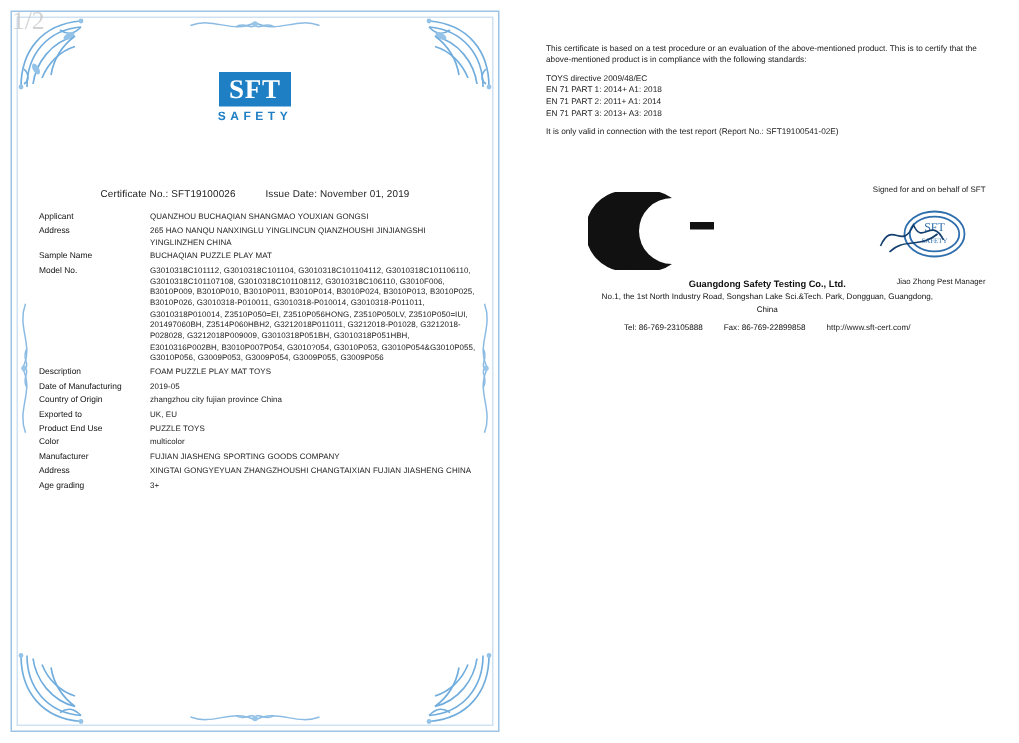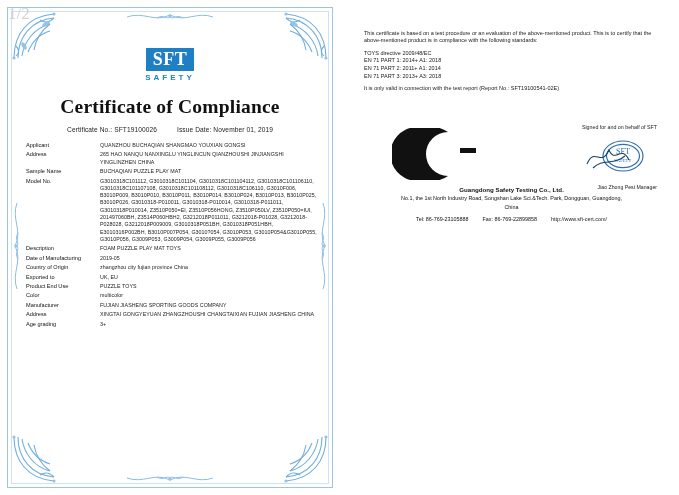--- a/index.html
+++ b/index.html
@@ -342,21 +342,20 @@
         </g>
         <circle cx="7" cy="45" r="1.8" fill="#8fc0e6"></circle>
       </svg>
     </div>
 
     <div class="logo-wrap">
       <div class="logo-box">SFT</div>
       <div class="logo-sub">SAFETY</div>
     </div>
 
-    <div class="cert-title">Certificate of Compliance</div>
 
     <div class="cert-meta">
       <span>Certificate No.:</span>
       <span>SFT19100026</span>
       <span class="gap"></span>
       <span>Issue Date:</span>
       <span>November 01, 2019</span>
     </div>
 
     <div class="details">

